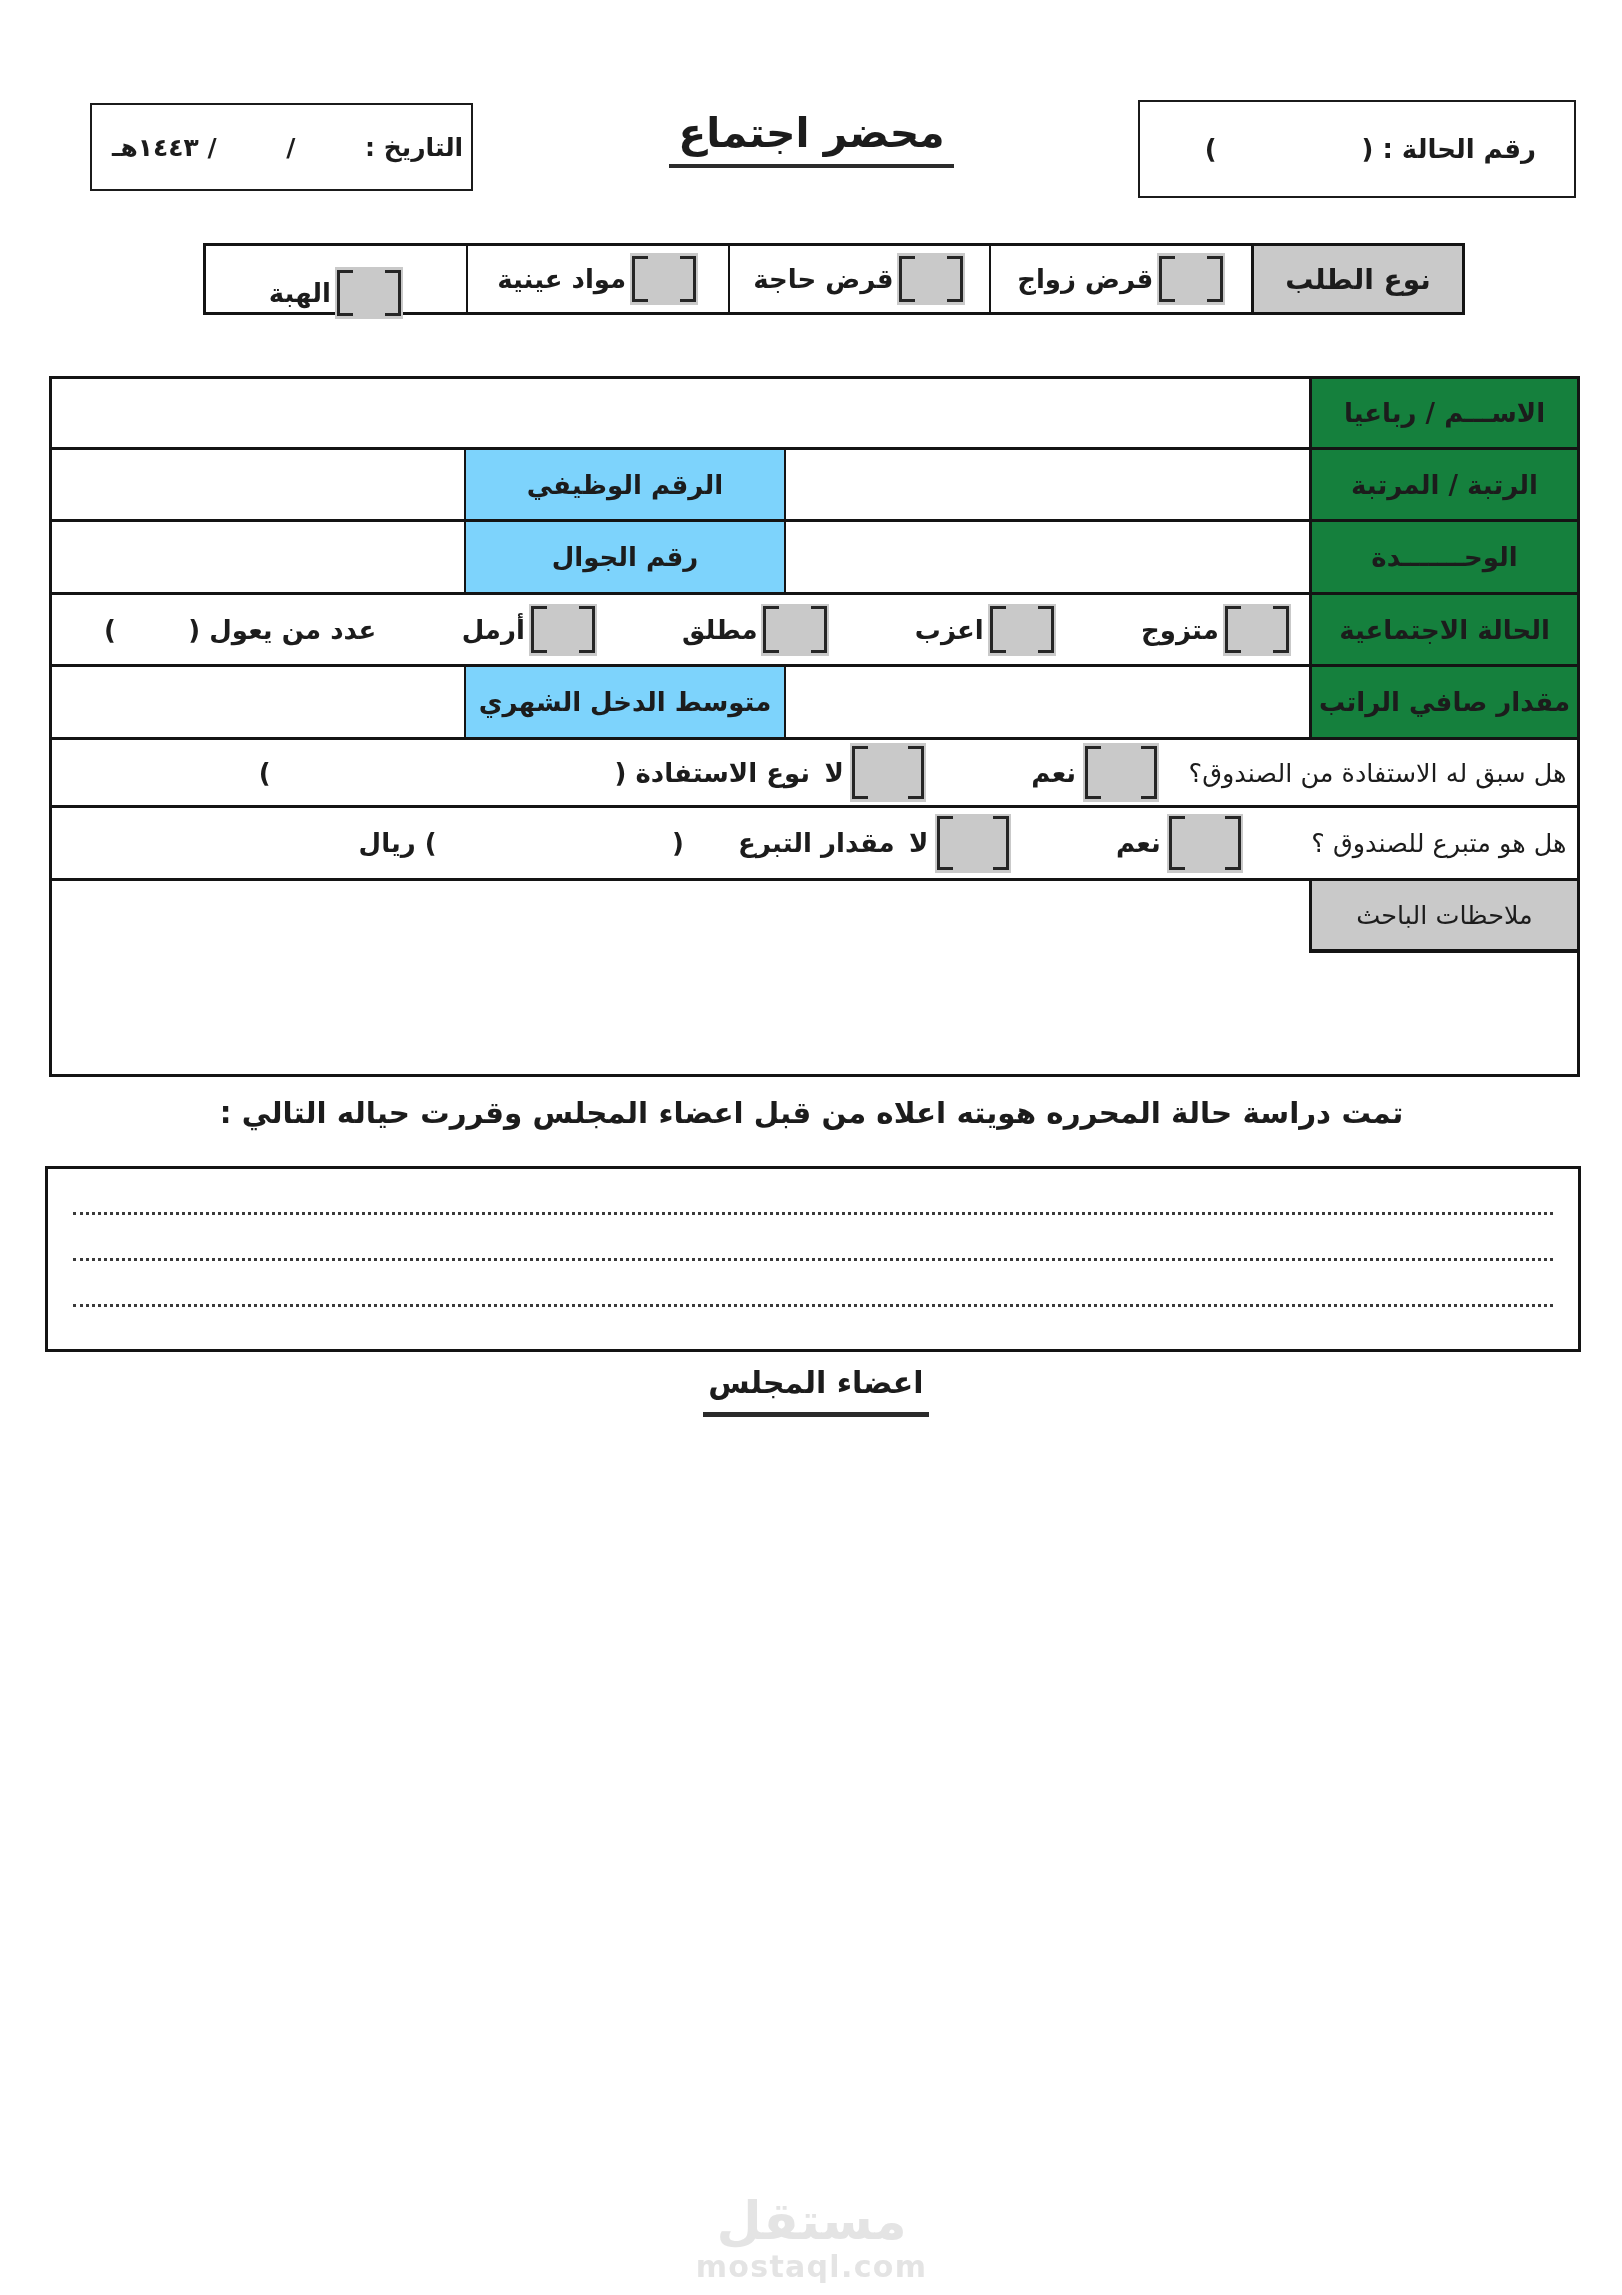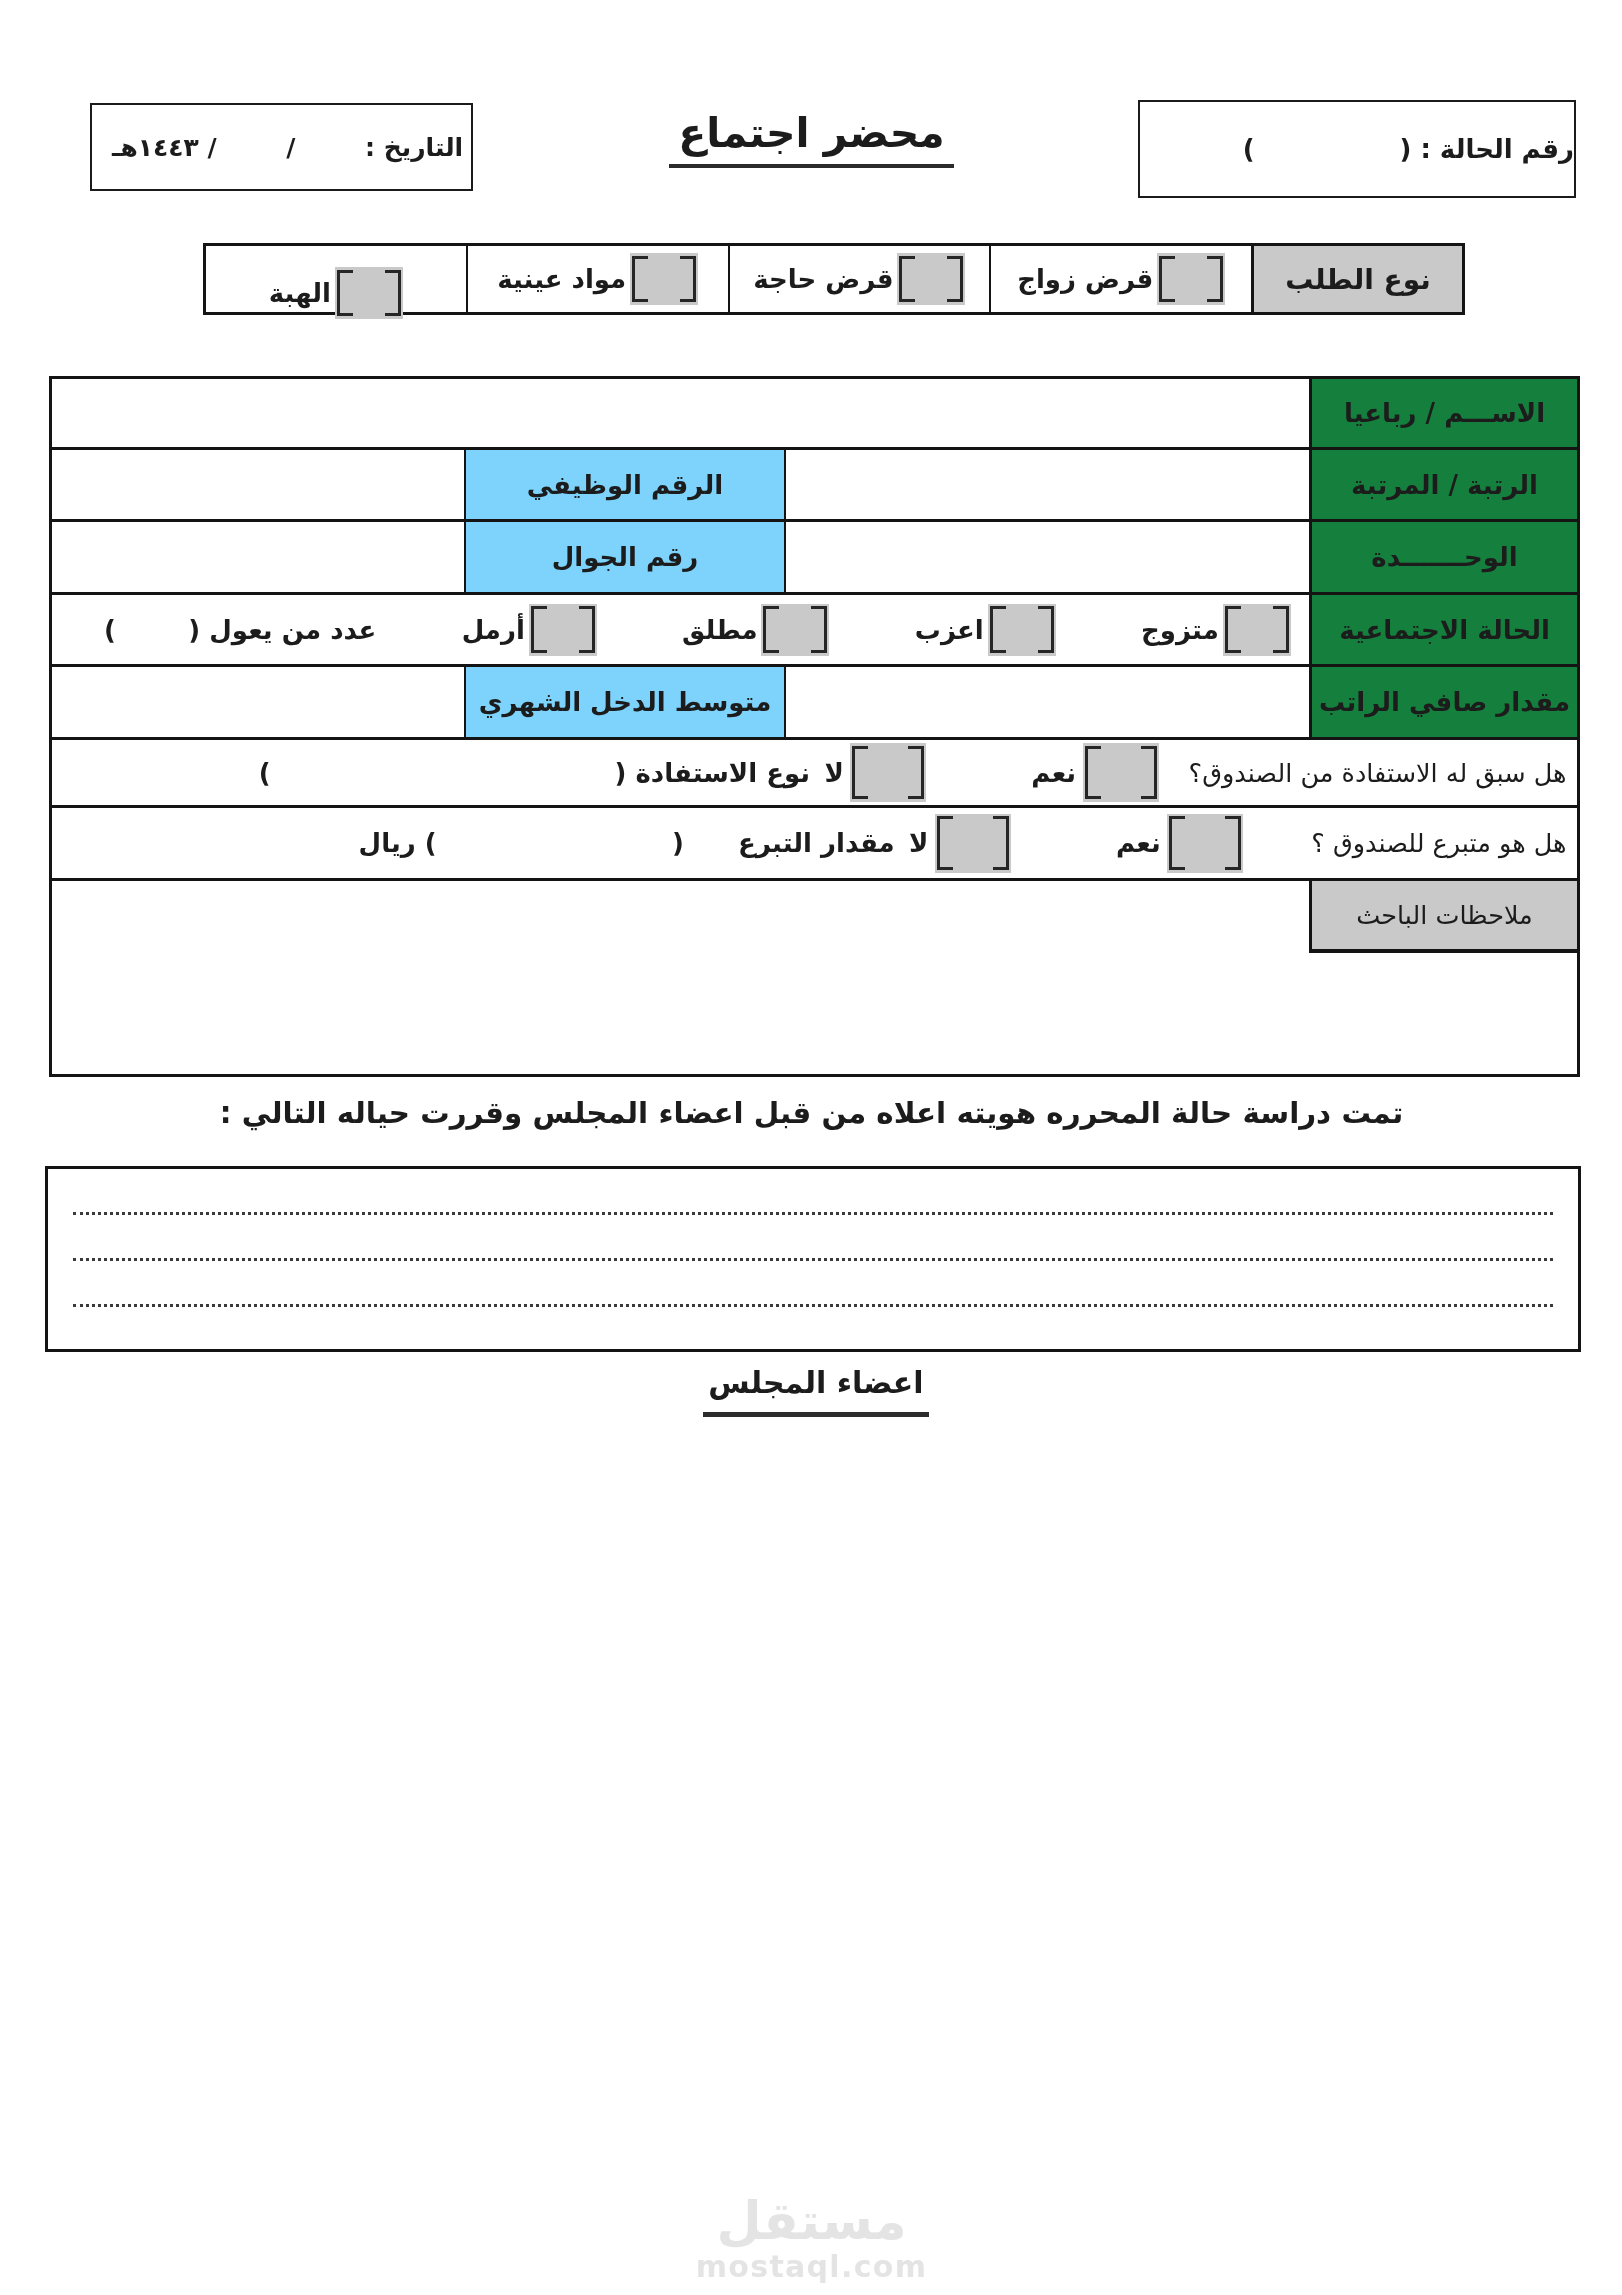--- a/index.html
+++ b/index.html
@@ -3,21 +3,21 @@
 <meta charset="utf-8">
 <style>
   * { box-sizing: border-box; margin: 0; padding: 0; }
   html, body { background: #ffffff; }
   body { width: 1623px; height: 2295px; font-family: "DejaVu Sans", sans-serif; color: #1c1c1c; }
   .page { position: relative; width: 1623px; height: 2295px; overflow: hidden; direction: rtl; }
   .pre { white-space: pre; }
 
   
   .case-box { position: absolute; top: 100px; right: 47px; width: 438px; height: 98px;
-    border: 2.6px solid #1b1b1b; display: flex; align-items: center; 
+    border: 2.6px solid #1b1b1b; display: flex; align-items: center; padding-right: 38px;
     font-size: 26px; font-weight: bold; }
   .title-wrap { position: absolute; top: 109px; left: 0; right: 0; text-align: center; }
   .main-title { display: inline-block; font-size: 41px; font-weight: bold;
     border-bottom: 4.6px solid #2b2b2b; padding: 0 9.2px 6.5px; }
   .date-box { position: absolute; top: 103px; left: 90px; width: 383px; height: 88px;
     border: 2px solid #1b1b1b; display: flex; align-items: center; justify-content: flex-start;
     padding-right: 7.9px; font-size: 25px; font-weight: bold; }
 
   
   .cb { position: relative; display: inline-block; flex: none;

